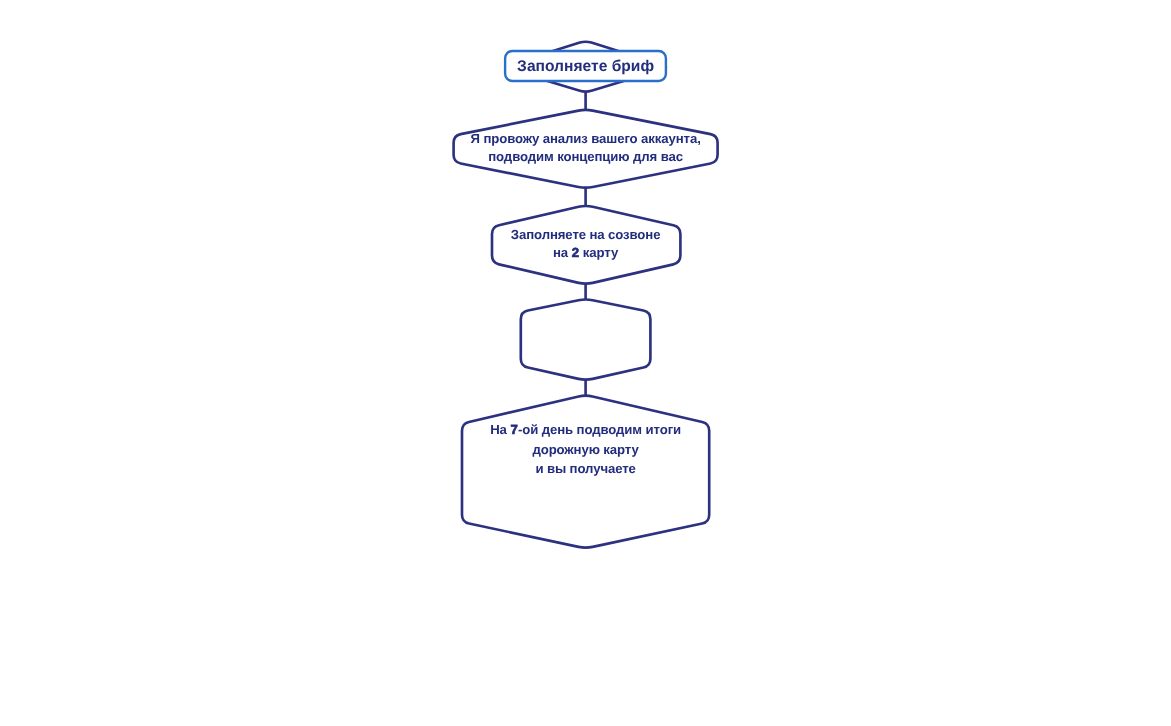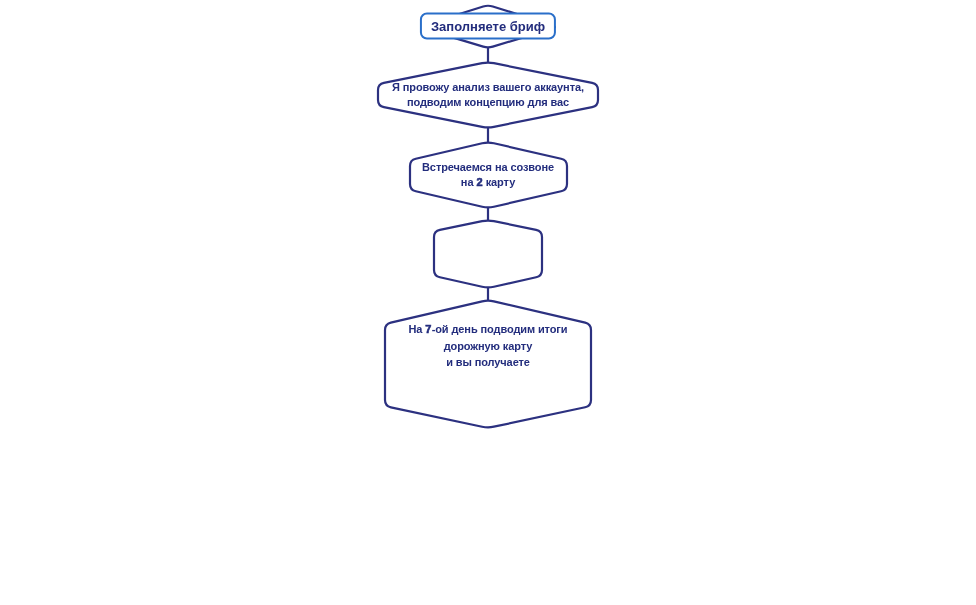--- a/index.html
+++ b/index.html
@@ -1,18 +1,19 @@
 <!DOCTYPE html>
 <html style="--outline: #2c3180; --pill: #2a6fc9; --text: #232d7d;"><head>
 <meta charset="utf-8">
 <style>
   html,body{margin:0;padding:0;background:#fff;}
   .stage{
     position:relative;width:976px;height:538px;background:#fff;overflow:hidden;
     font-family:"Liberation Sans",sans-serif;
+    margin-top:29px;
   }
   #art{position:absolute;left:0;top:0;}
   .hexpath{fill:#ffffff;stroke:var(--outline);stroke-width:2.2;stroke-linejoin:round;}
   .connector{stroke:var(--outline);stroke-width:2.2;stroke-linecap:round;}
   .pill{
     position:absolute;left:488px;top:26px;transform:translate(-50%,-50%);
     background:#ffffff;border:2px solid var(--pill);border-radius:7px;
     padding:3px 9px;font-size:13px;font-weight:700;color:var(--text);
     white-space:nowrap;line-height:17px;
   }
@@ -50,21 +51,21 @@
 
   <div class="pill">
     <span>Заполняете бриф</span>
   </div>
 
   <div class="label l2">
       <div class="line"><span>Я провожу анализ вашего аккаунта,</span></div>
       <div class="line"><span>подводим концепцию для вас</span></div>
     </div>
   <div class="label l3">
-      <div class="line"><span>Встречаемся на созвоне</span></div>
+      <div class="line"><span>Заполняете на созвоне</span></div>
       <div class="line"><span>на </span><span class="hv">2</span><span> карту</span></div>
     </div>
   <div class="label l5">
       <div class="line"><span>На </span><span class="hv">7</span><span>-ой день подводим итоги</span></div>
       <div class="line"><span>дорожную карту</span></div>
       <div class="line"><span>и вы получаете</span></div>
     </div>
 
   <div class="footer">Заполняете бриф</div>
 </div>

